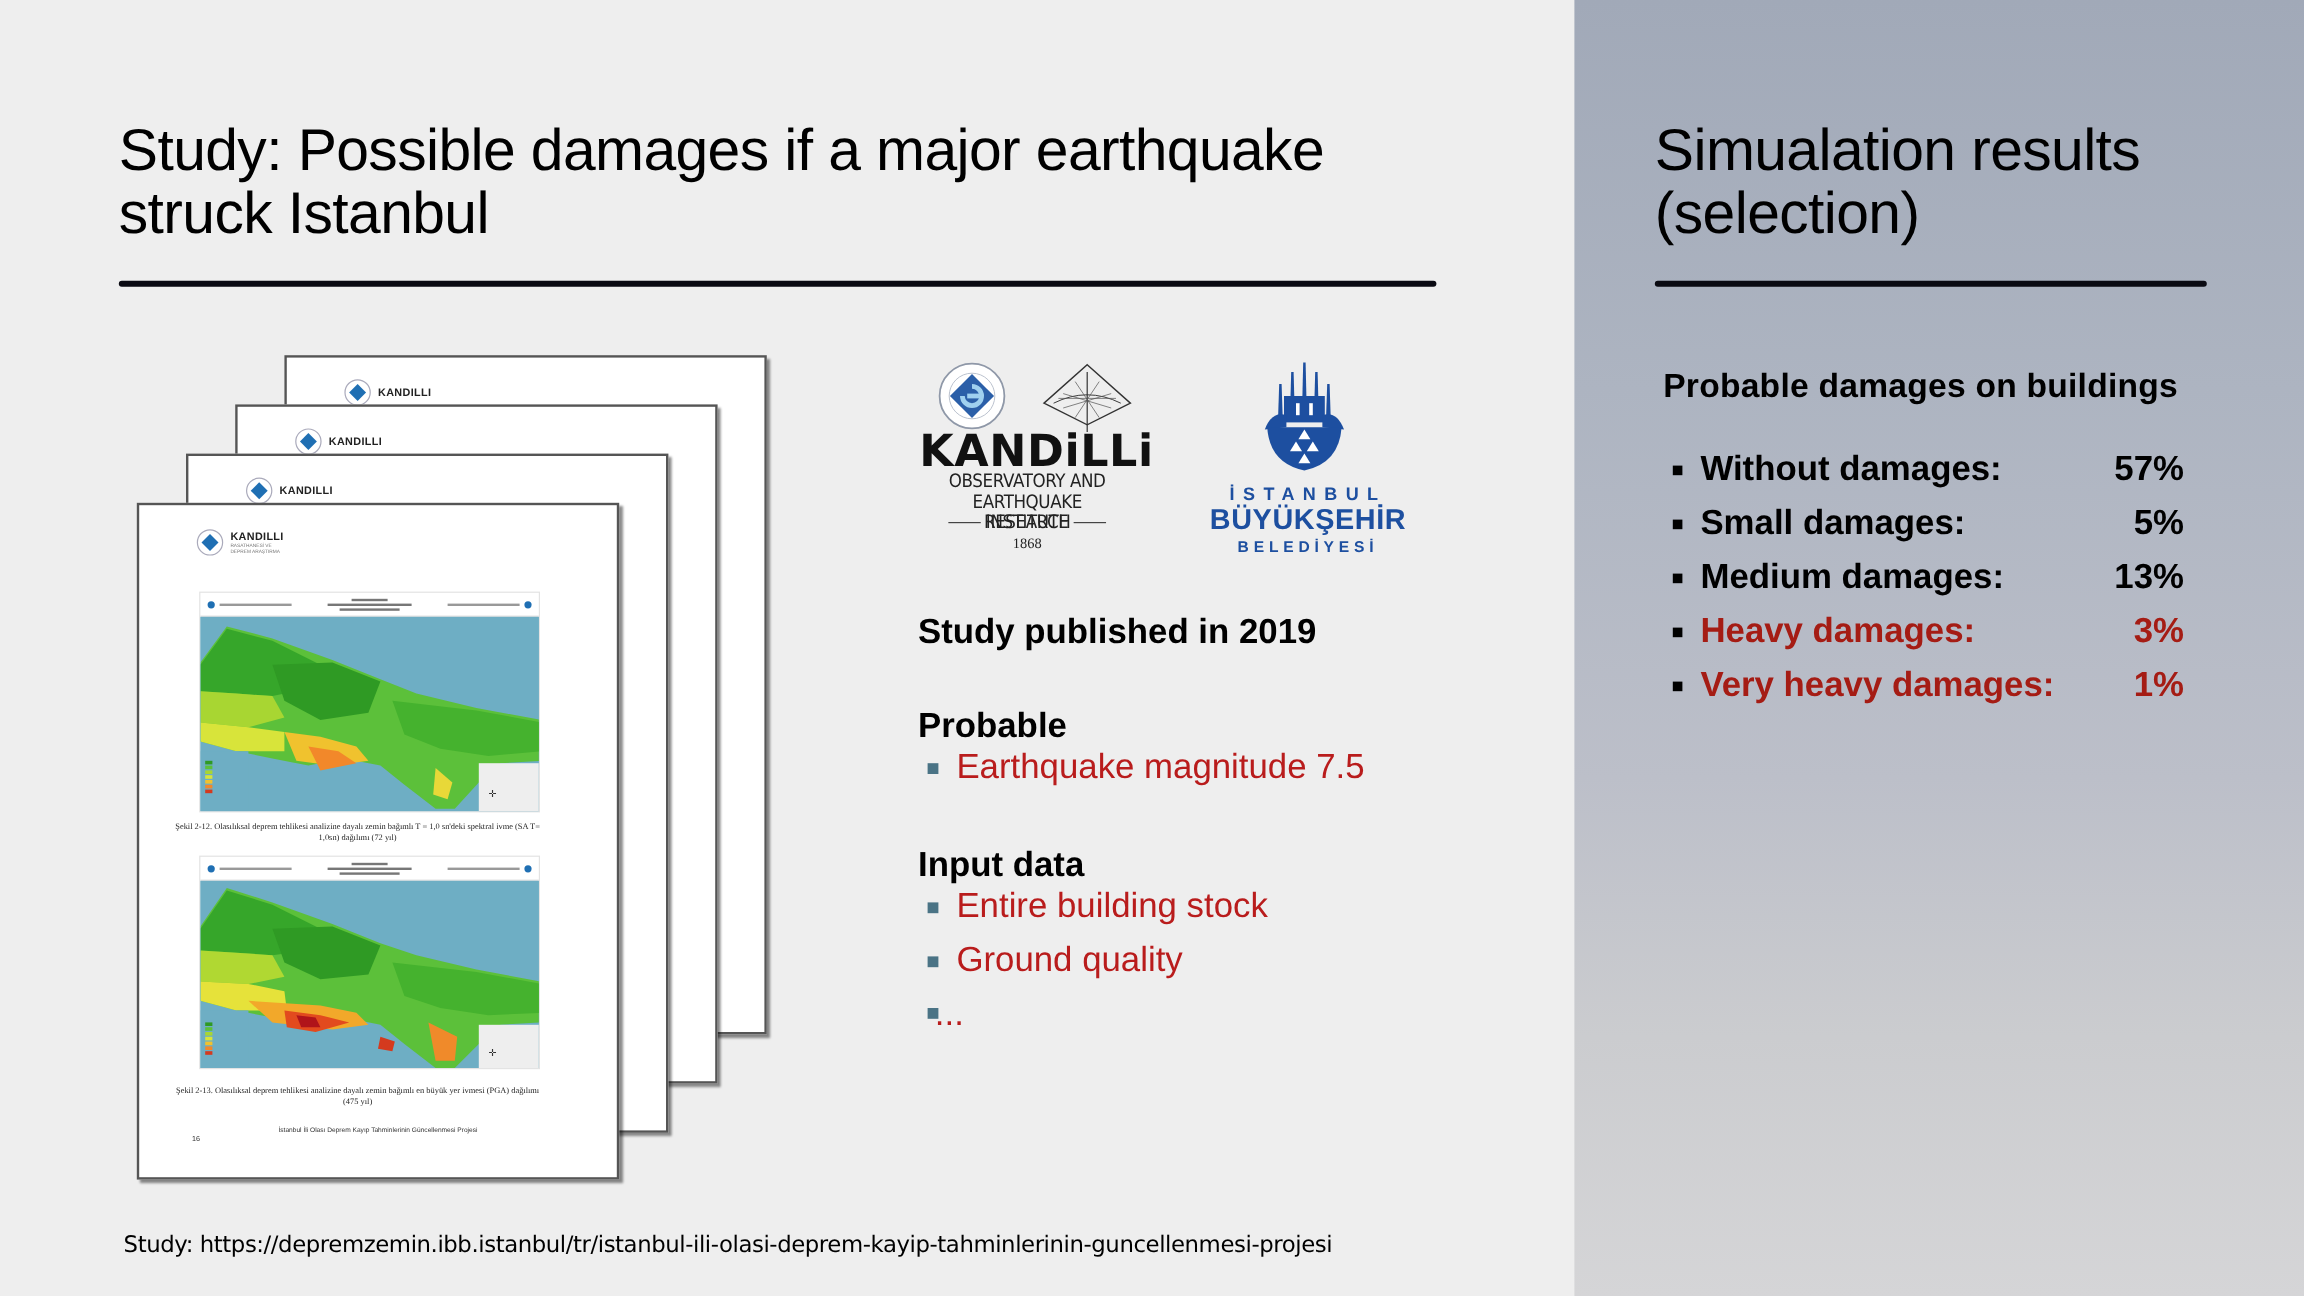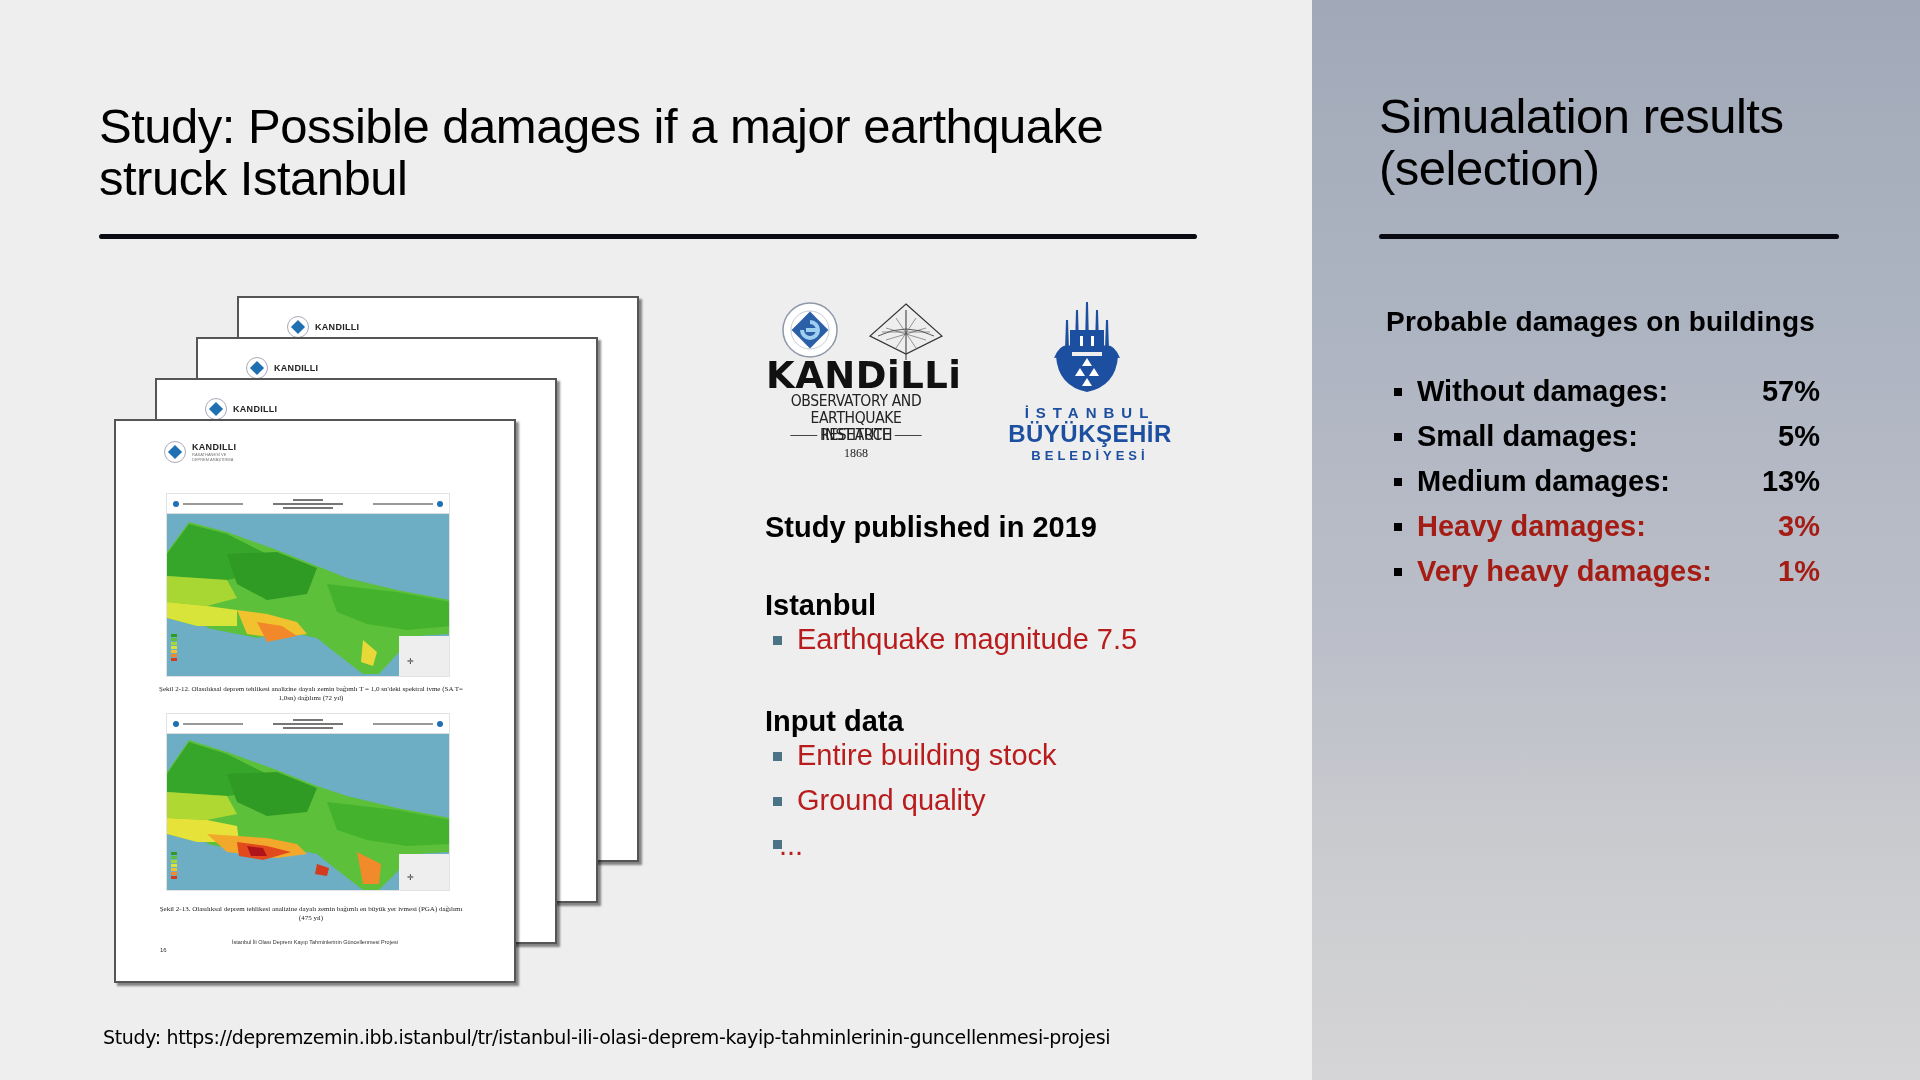--- a/index.html
+++ b/index.html
@@ -20,21 +20,21 @@
   }
   .slide-title {
     position: absolute;
     font-size: 49px;
     line-height: 52px;
     font-weight: normal;
     letter-spacing: -0.5px;
     color: #000;
   }
   .main-title { left: 99px; top: 100px; width: 1120px; }
-  .side-title { left: 1379px; top: 90px; width: 480px; }
+  .side-title { left: 1379px; top: 100px; width: 480px; }
   .rule {
     position: absolute; height: 5px; background: #0a0a12; border-radius: 3px;
   }
   .main-rule { left: 99px; top: 234px; width: 1098px; }
   .side-rule { left: 1379px; top: 234px; width: 460px; }
 
   
   .doc-page {
     position: absolute; background: #ffffff;
     border: 2px solid #555;
@@ -65,21 +65,21 @@
   .fig-head {
     height: 20px; border-bottom: 1px solid #ddd; position: relative;
     display: flex; justify-content: space-between; align-items: center; padding: 0 6px;
   }
   .fig-head .dot { width: 6px; height: 6px; background: #1f6fb3; border-radius: 50%; }
   .fig-head .line { height: 2px; background: #999; width: 60px; }
   .fig-head .center { display: flex; flex-direction: column; gap: 2px; align-items: center; }
   .fig-head .center span { display: block; height: 2px; background: #777; }
   .fig-map { height: 162px; background: #6eaec4; position: relative; overflow: hidden; }
   .fig-cap {
-    position: absolute; left: 40px; width: 310px; text-align: center;
+    position: absolute; left: 27px; width: 310px; text-align: center;
     font-family: "Liberation Serif", serif; font-size: 7px; line-height: 9px; color: #222;
   }
   .page-foot {
     position: absolute; left: 0; width: 100%; text-align: center;
     font-size: 5.5px; color: #333;
   }
   .page-num { position: absolute; left: 44px; font-size: 6px; color: #333; }
 
   
   .kandilli { position: absolute; left: 766px; top: 300px; width: 180px; height: 170px; }
@@ -332,21 +332,21 @@
       <rect x="91" y="36" width="3" height="10"></rect>
     </g>
   </svg>
   <div class="ibb-l1">İSTANBUL</div>
   <div class="ibb-l2">BÜYÜKŞEHİR</div>
   <div class="ibb-l3">BELEDİYESİ</div>
 </div>
 
 <div class="study-info">
   <div class="info-head" style="margin-bottom:44px;">Study published in 2019</div>
-  <div class="info-head">Istanbul</div>
+  <div class="info-head">Probable</div>
   <ul class="info-list" style="margin-bottom:48px;">
     <li class="info-item">
       <span class="sq"></span>
       <span>Earthquake magnitude 7.5</span>
     </li>
   </ul>
   <div class="info-head">Input data</div>
   <ul class="info-list">
     <li class="info-item" style="margin-bottom:11px;">
       <span class="sq"></span>

